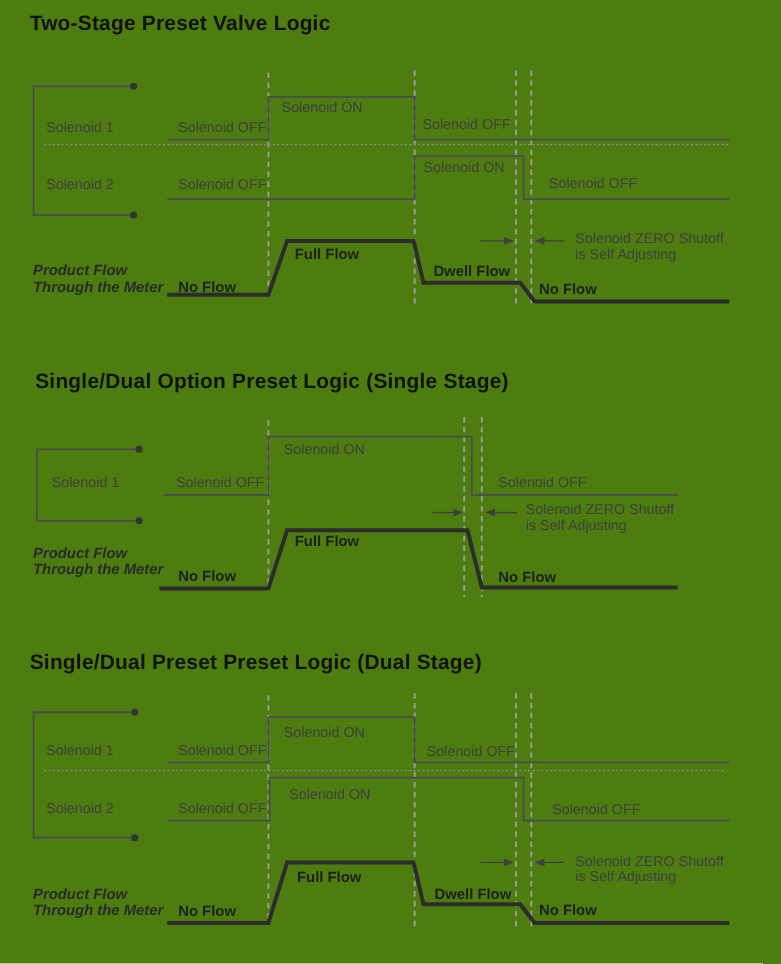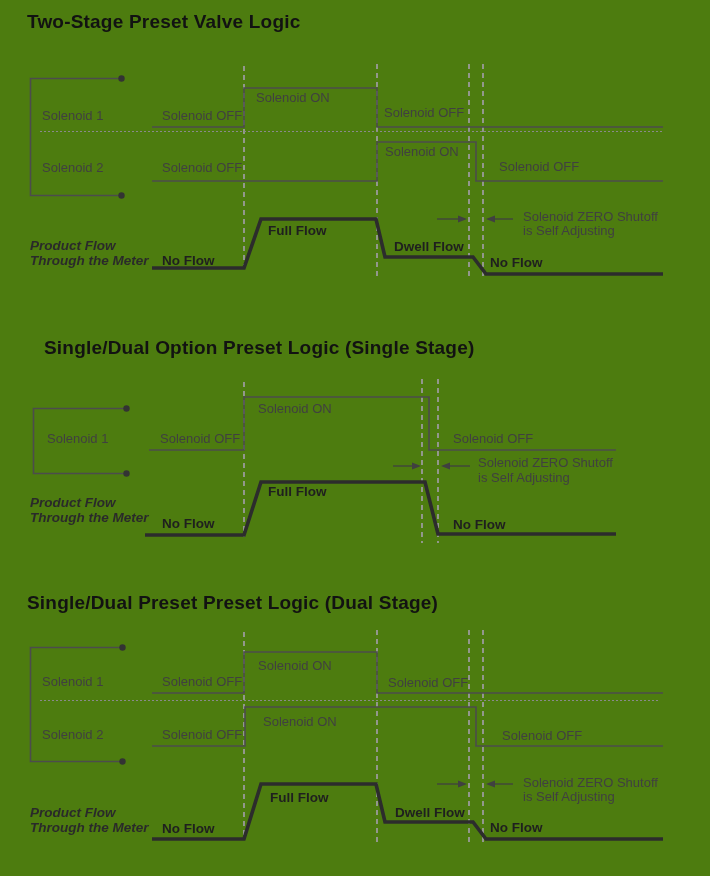--- a/index.html
+++ b/index.html
@@ -66,21 +66,21 @@
     <text class="lbl" x="523" y="221">Solenoid ZERO Shutoff</text>
     <text class="lbl" x="523" y="235">is Self Adjusting</text>
     <text class="lbl-bi" x="30" y="250">Product Flow</text>
     <text class="lbl-bi" x="30" y="265">Through the Meter</text>
     <text class="lbl-b" x="162" y="265">No Flow</text>
     <text class="lbl-b" x="268" y="235">Full Flow</text>
     <text class="lbl-b" x="394" y="251">Dwell Flow</text>
     <text class="lbl-b" x="490" y="267">No Flow</text>
   </svg>
 
-  <div class="title" style="left:44px;top:337px;">Single/Dual Option Preset Logic (Single Stage)</div>
+  <div class="title" style="left:32px;top:337px;">Single/Dual Option Preset Logic (Single Stage)</div>
 
   <svg style="top:375px;" width="710" height="175" viewBox="0 375 710 175">
 
     <line class="vdash" x1="244" y1="382" x2="244" y2="537"></line>
     <line class="vdash" x1="422" y1="379" x2="422" y2="543"></line>
     <line class="vdash" x1="438" y1="379" x2="438" y2="543"></line>
 
     <path class="trace" d="M125.5,408.5 H33.5 V473.5 H125.5"></path>
     <circle class="dot" cx="126.5" cy="408.5" r="3.2"></circle>
     <circle class="dot" cx="126.5" cy="473.5" r="3.2"></circle>

